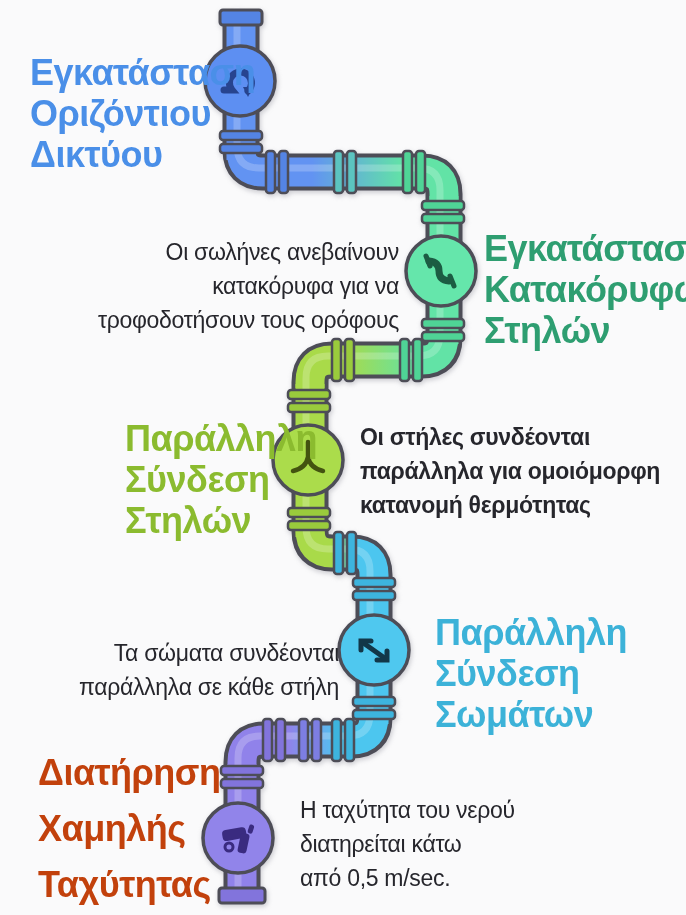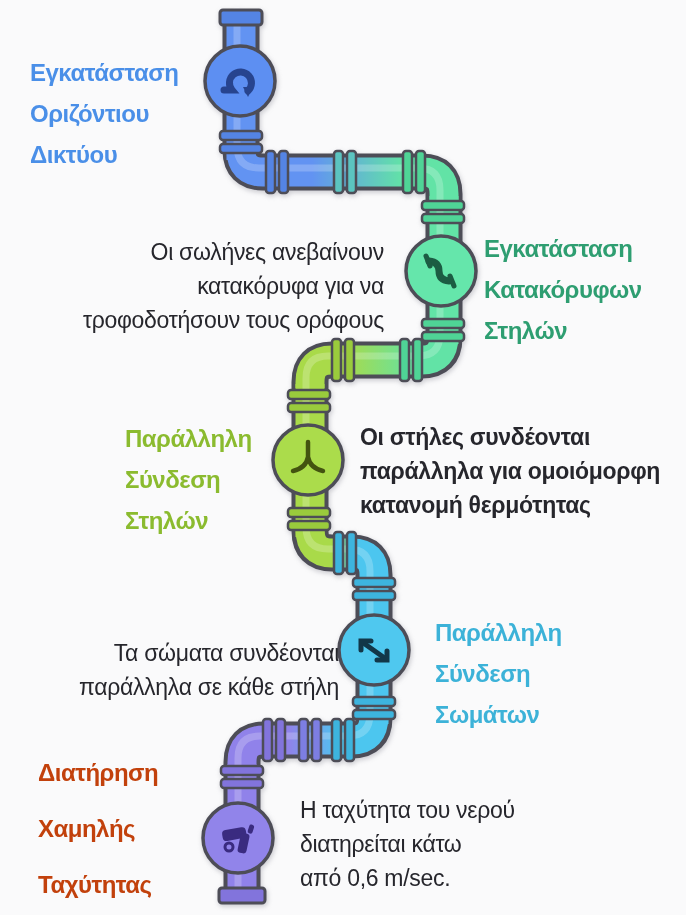--- a/index.html
+++ b/index.html
@@ -4,21 +4,21 @@
 <style>
   html,body{margin:0;padding:0;background:#fafafb;}
   .stage{
     position:relative;width:686px;height:915px;overflow:hidden;
     background:#fafafb;font-family:"Liberation Sans",sans-serif;
   }
   .pipes-svg{position:absolute;left:0;top:0;}
   .pipe-shadow{filter:drop-shadow(1px 2px 2.5px rgba(120,120,135,.38));}
   .txt{position:absolute;white-space:pre-line;}
   .step-label{
-    font-weight:bold;font-size:24px;line-height:41px;letter-spacing:-0.5px;
+    font-weight:bold;font-size:36px;line-height:41px;letter-spacing:-0.5px;
   }
   .step-desc{
     color:#26262c;font-size:23px;line-height:34px;letter-spacing:-0.3px;
   }
   .ra{text-align:right;}
 </style>
 </head>
 <body>
 
 <div class="stage">
@@ -178,21 +178,21 @@
           <circle cx="-9" cy="9" r="4" fill="none" stroke="#3a2b80" stroke-width="3"></circle>
         </g>
       </g>
     </g>
   </svg>
 
   <div class="txt step-label" style="left: 30px; top: 52px; color: rgb(74, 143, 232);">Εγκατάσταση
 Οριζόντιου
 Δικτύου</div>
 
-  <div class="txt step-desc ra" style="right:302px;top:235px;">Οι σωλήνες ανεβαίνουν
+  <div class="txt step-desc ra" style="right:287px;top:235px;">Οι σωλήνες ανεβαίνουν
 κατακόρυφα για να
 τροφοδοτήσουν τους ορόφους</div>
   <div class="txt step-label" style="left: 484px; top: 228px; color: rgb(46, 158, 113);">Εγκατάσταση
 Κατακόρυφων
 Στηλών</div>
 
   <div class="txt step-label" style="left: 125px; top: 418px; color: rgb(139, 187, 47);">Παράλληλη
 Σύνδεση
 Στηλών</div>
   <div class="txt step-desc" style="left:360px;top:420px;font-weight:bold;">Οι στήλες συνδέονται
@@ -204,15 +204,15 @@
   <div class="txt step-label" style="left: 435px; top: 612px; color: rgb(60, 178, 216);">Παράλληλη
 Σύνδεση
 Σωμάτων</div>
 
   <div class="txt step-label" style="left: 38px; top: 745px; line-height: 56px; color: #c2410c;">Διατήρηση
 Χαμηλής
 Ταχύτητας
 Νερού</div>
   <div class="txt step-desc" style="left:300px;top:793px;">Η ταχύτητα του νερού
 διατηρείται κάτω
-από 0,6 m/sec.</div>
+από 0,5 m/sec.</div>
 
 </div>
 
 </body></html>

